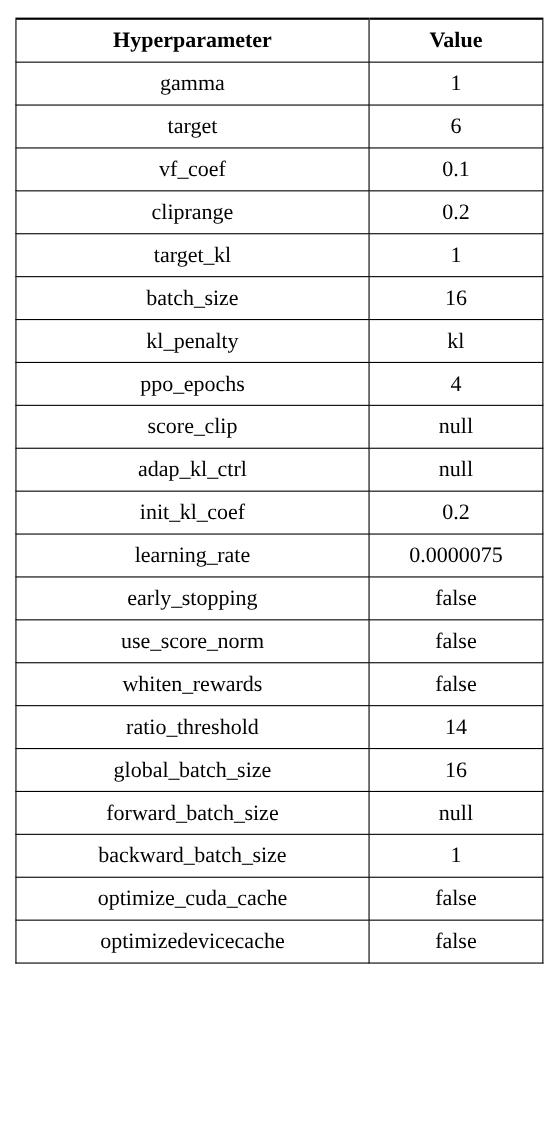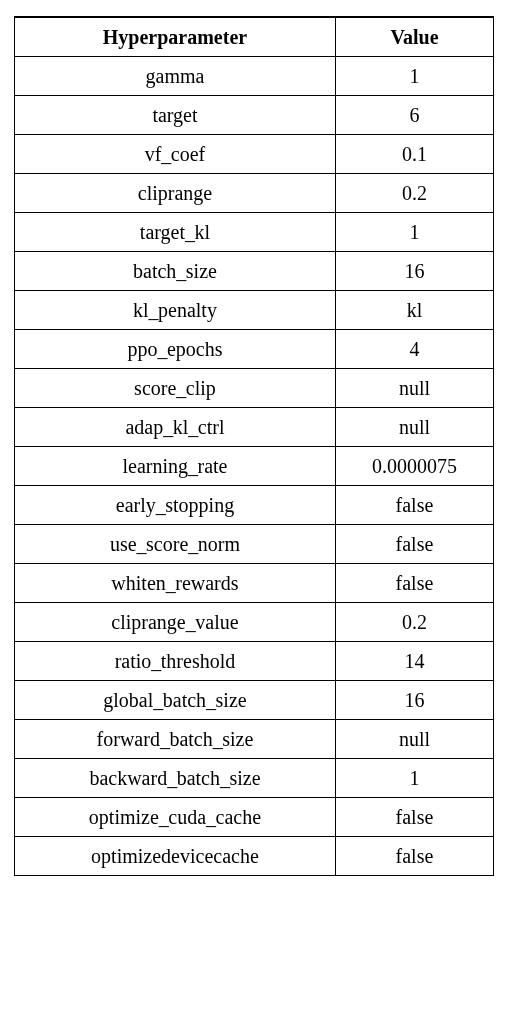--- a/index.html
+++ b/index.html
@@ -81,38 +81,38 @@
       </tr>
       <tr>
         <td>score<span class="underscore">_</span>clip</td>
         <td>null</td>
       </tr>
       <tr>
         <td>adap<span class="underscore">_</span>kl<span class="underscore">_</span>ctrl</td>
         <td>null</td>
       </tr>
       <tr>
+        <td>init<span class="underscore">_</span>kl<span class="underscore">_</span>coef</td>
+        <td>0.2</td>
+      </tr>
+      <tr>
         <td>learning<span class="underscore">_</span>rate</td>
         <td>0.0000075</td>
       </tr>
       <tr>
         <td>early<span class="underscore">_</span>stopping</td>
         <td>false</td>
       </tr>
       <tr>
         <td>use<span class="underscore">_</span>score<span class="underscore">_</span>norm</td>
         <td>false</td>
       </tr>
       <tr>
         <td>whiten<span class="underscore">_</span>rewards</td>
         <td>false</td>
-      </tr>
-      <tr>
-        <td>cliprange<span class="underscore">_</span>value</td>
-        <td>0.2</td>
       </tr>
       <tr>
         <td>ratio<span class="underscore">_</span>threshold</td>
         <td>14</td>
       </tr>
       <tr>
         <td>global<span class="underscore">_</span>batch<span class="underscore">_</span>size</td>
         <td>16</td>
       </tr>
       <tr>

